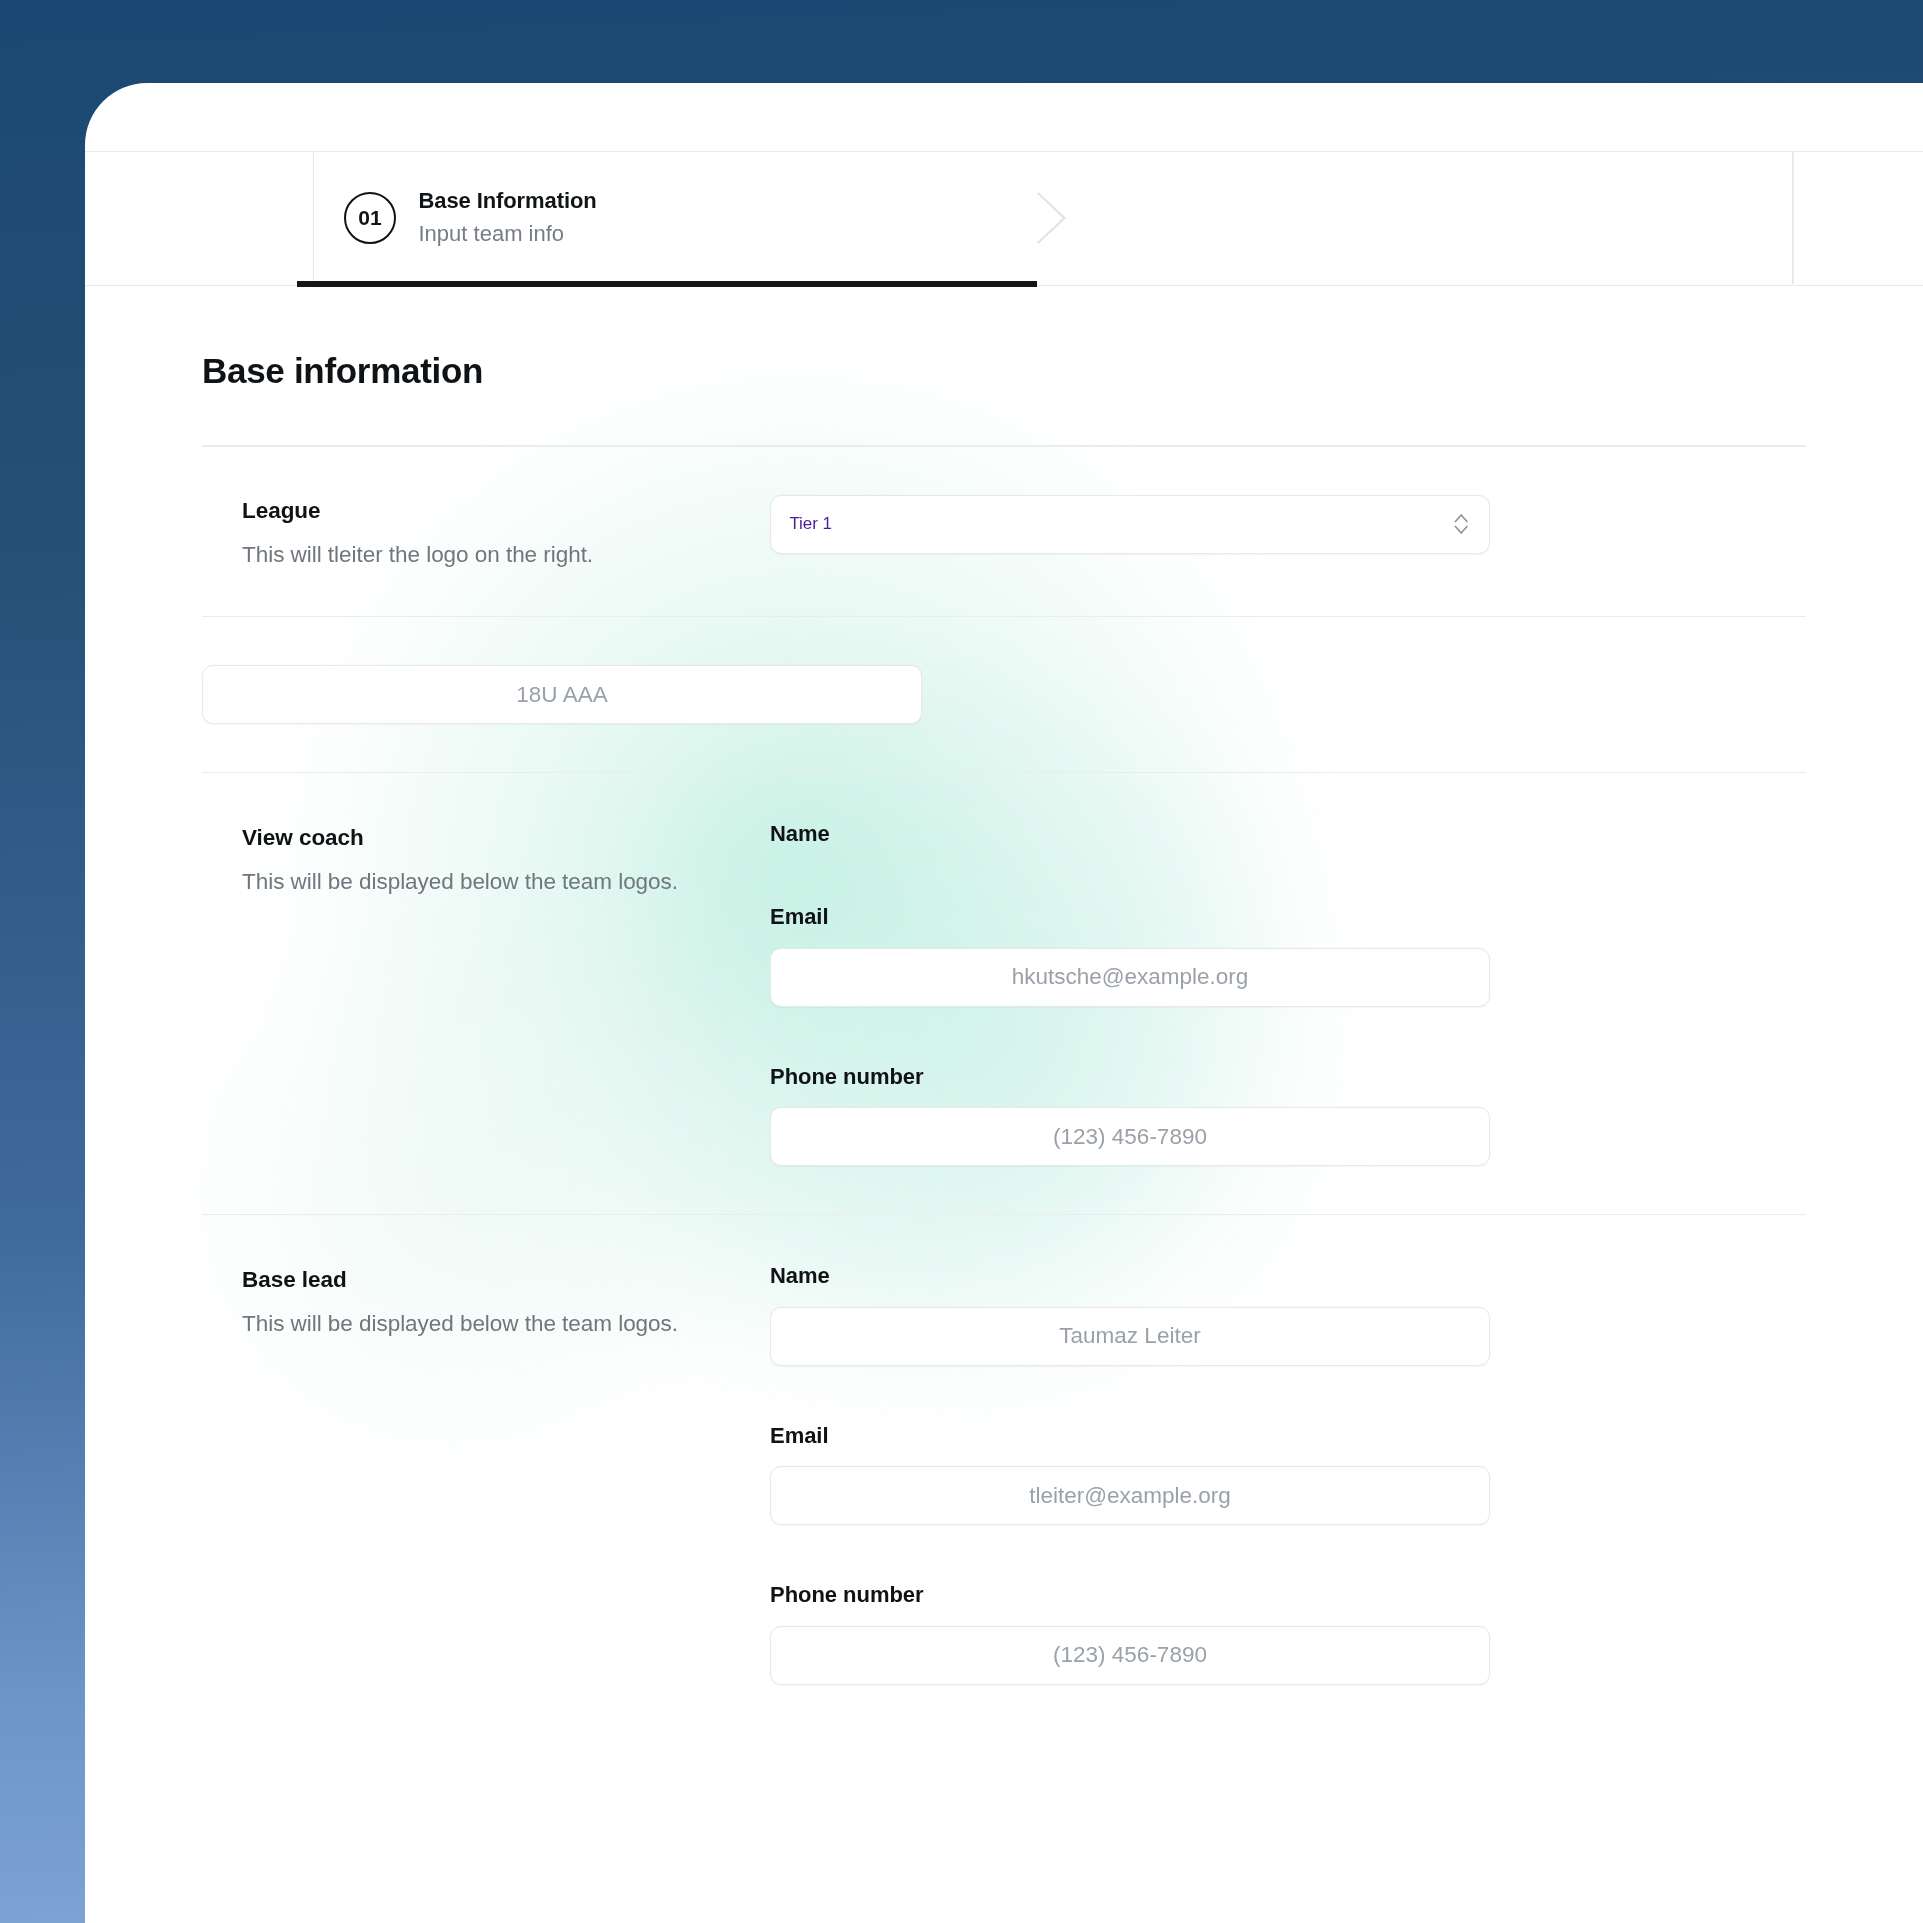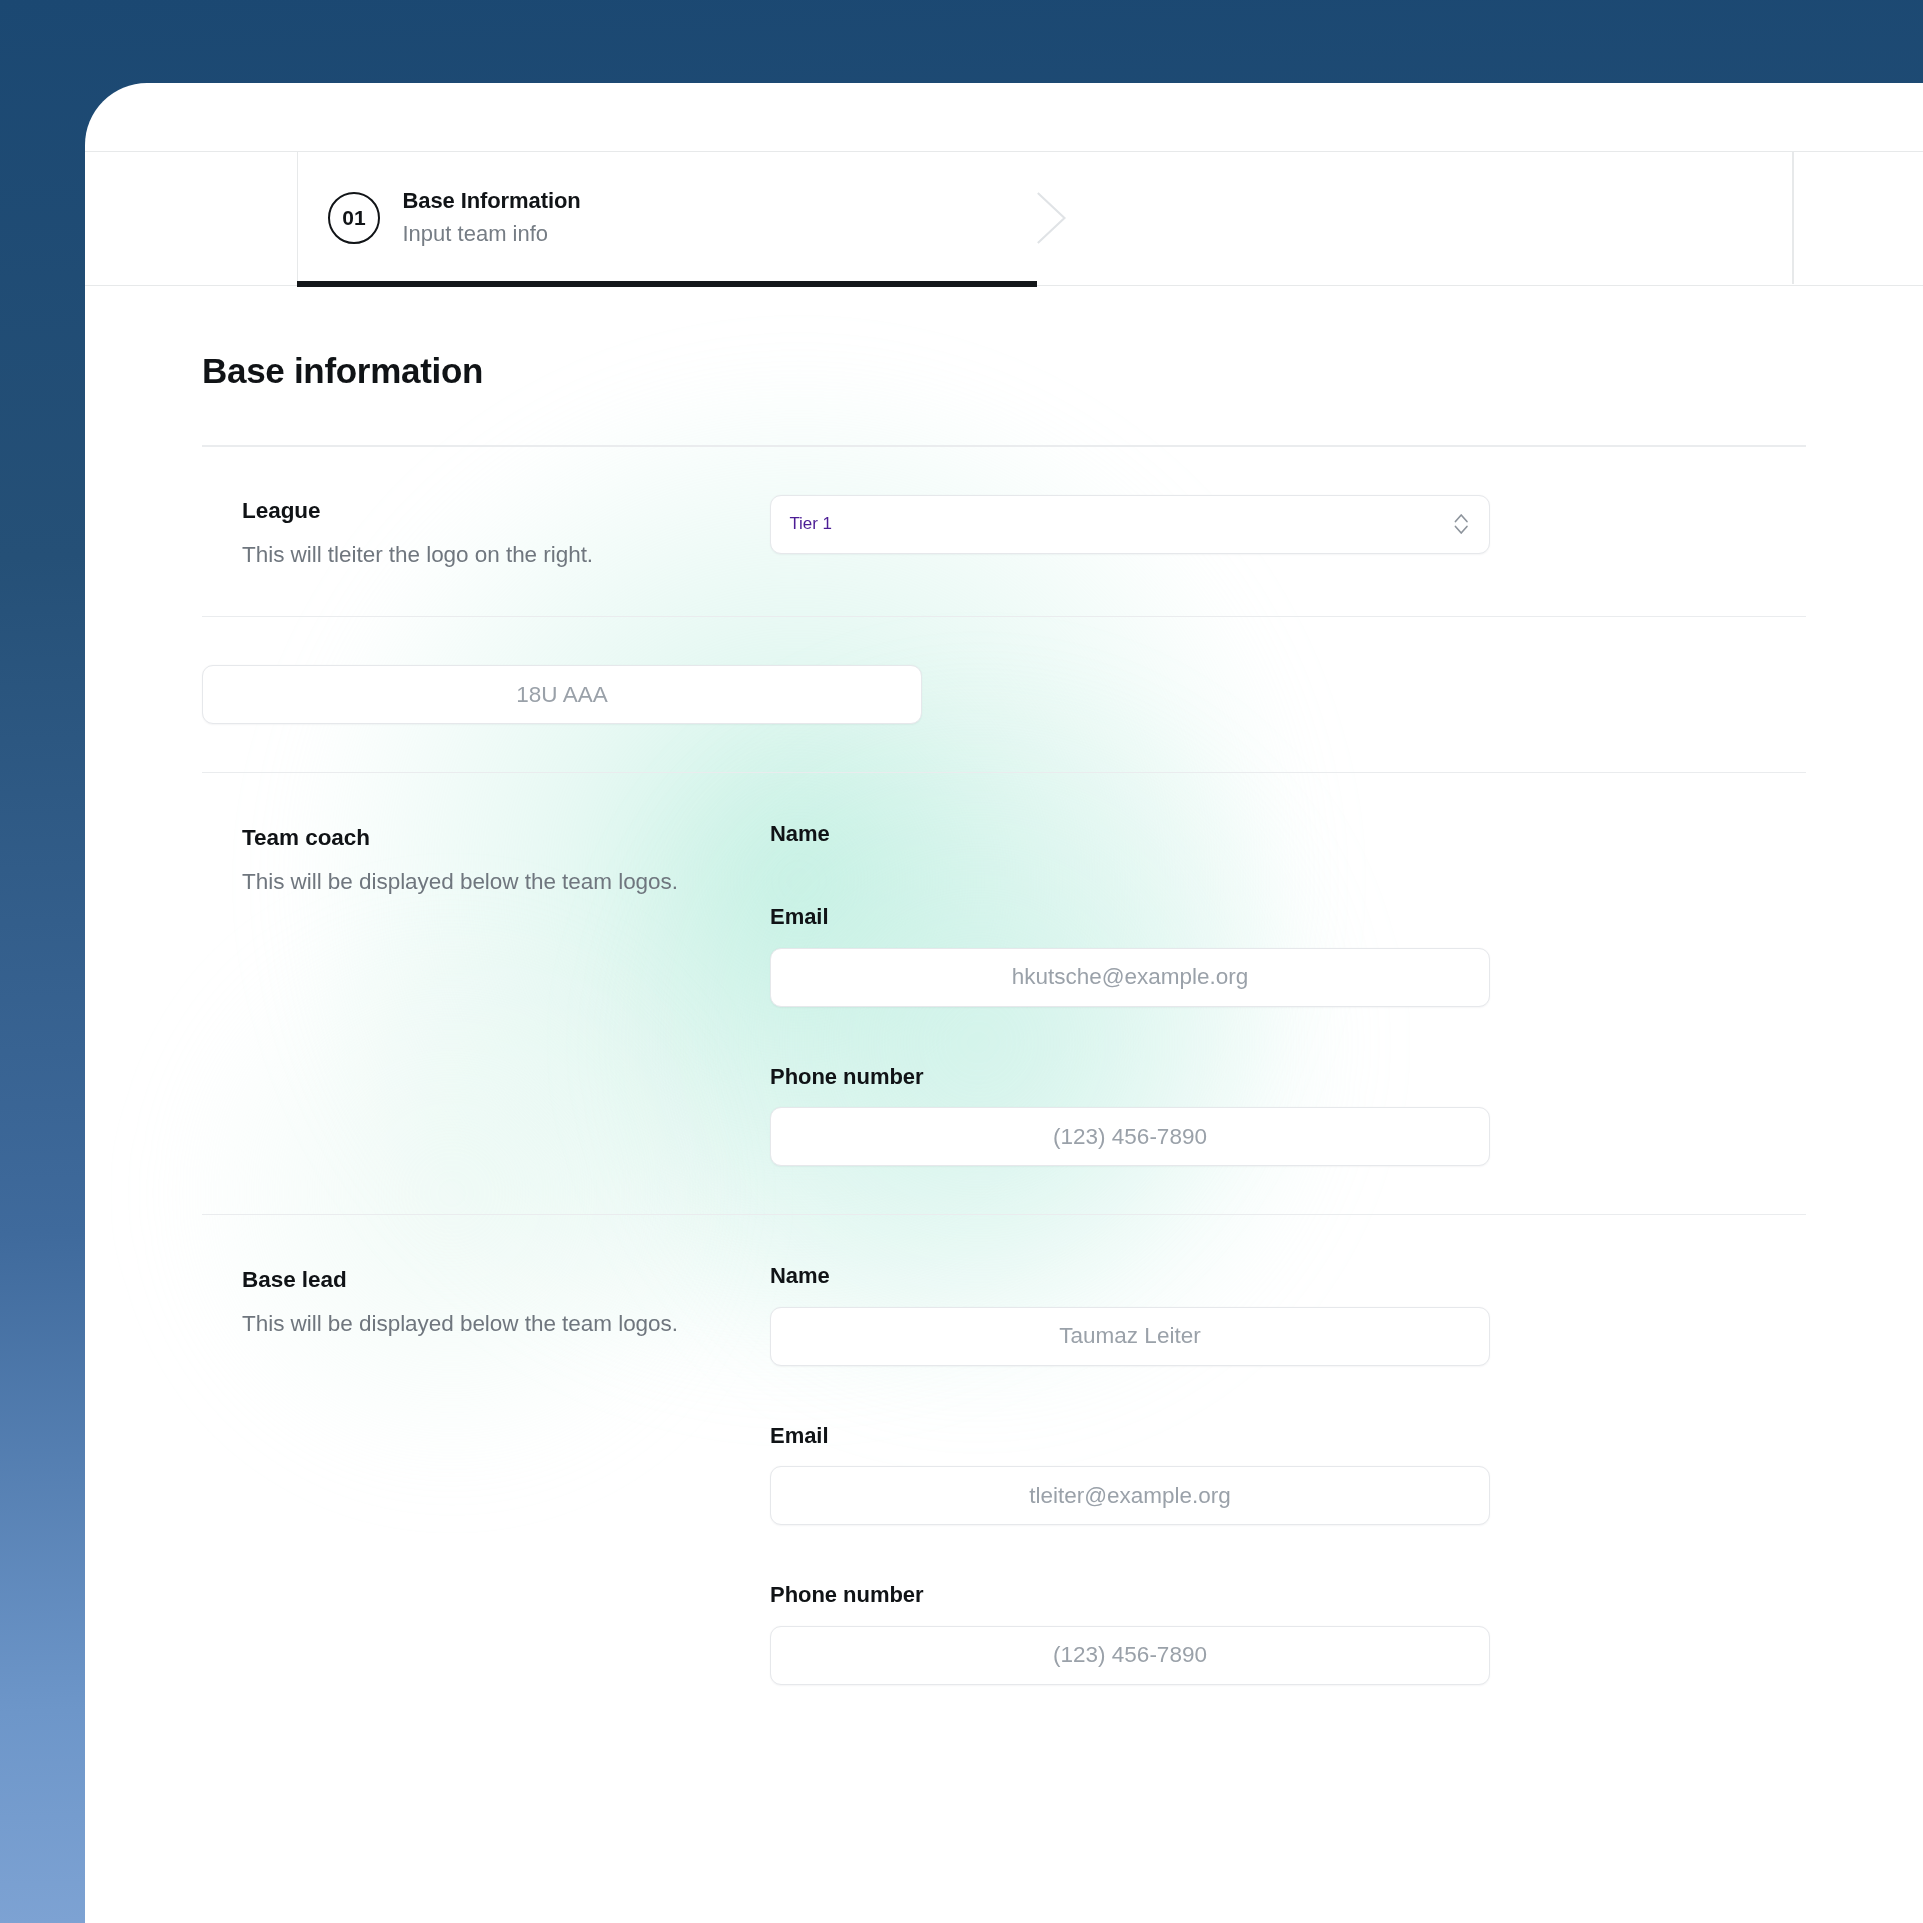--- a/index.html
+++ b/index.html
@@ -76,21 +76,21 @@
 
   .step {
     position: absolute;
     top: 0;
     height: 132px;
     display: flex;
     align-items: center;
     padding-left: 30px;
   }
   .step-1 {
-    left: 212px;
+    left: 228px;
     width: 735px;
     border-left: 1.7px solid #e7e9ea;
   }
   .step-2 {
     left: 952px;
     width: 840px;
     border-left: 1.7px solid #e7e9ea;
   }
   .step-tail {
     position: absolute;
@@ -317,21 +317,21 @@
     <div class="row">
       <div class="row-right">
         <div class="field">
           <input class="input" type="text" placeholder="18U AAA" style="">
         </div>
       </div>
     </div>
 
     <div class="row">
       <div class="row-left">
-        <div class="row-label">Team coach</div>
+        <div class="row-label">View coach</div>
         <div class="row-desc">This will be displayed below the team logos.</div>
       </div>
       <div class="row-right">
         <div class="field">
           <div class="field-label">Name</div>
         </div>
         <div class="field">
           <div class="field-label">Email</div>
           <input class="input" type="text" placeholder="hkutsche@example.org" style="">
         </div>

